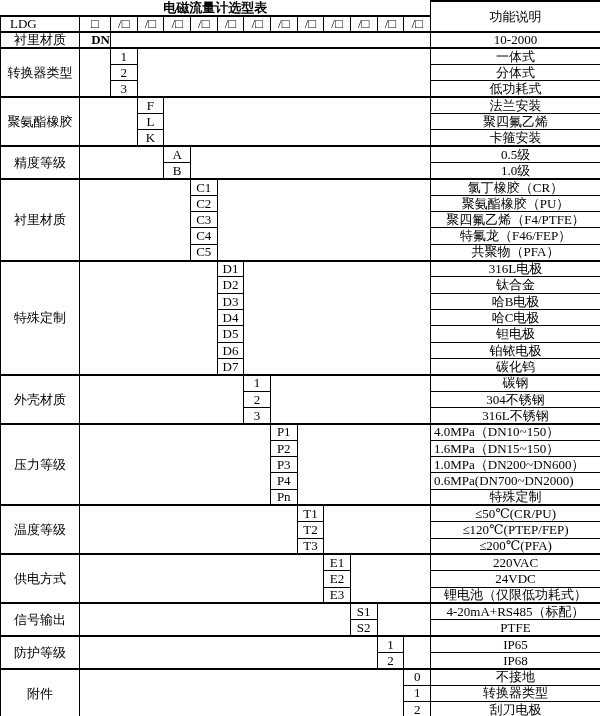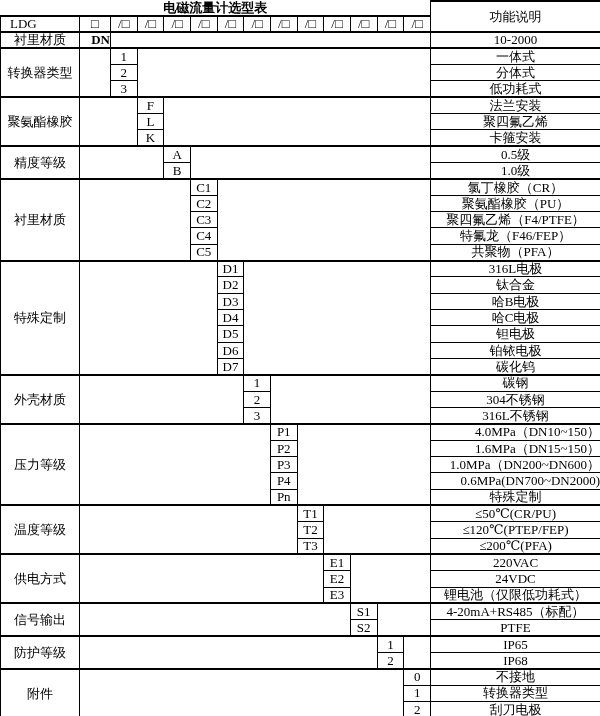--- a/index.html
+++ b/index.html
@@ -7,21 +7,21 @@
   table{border-collapse:collapse;table-layout:fixed;width:600px;
         font-family:"Liberation Serif","DejaVu Serif",serif;
         font-size:13px;color:#000;}
   td{border:1px solid #000;padding:0;text-align:center;vertical-align:middle;
      line-height:1.05;overflow:hidden;white-space:nowrap;}
   tr{height:16.34px;}
   tr.title-row{height:13px;}
   td.title-cell{border:none;font-weight:bold;}
   td.fn-header{font-weight:normal;border-top:2px solid #000;}
   tr.cat-start > td{border-top:2px solid #000;}
-  td.left-align{text-align:right;padding-left:3px;}
+  td.left-align{text-align:left;padding-left:3px;}
   td.ldg{text-align:left;padding-left:9px;}
   td.dn{text-align:right;padding-left:2px;font-weight:bold;}
 </style>
 </head>
 <body>
 
 <table>
   <colgroup>
     <col style="width:79px">
     <col style="width:31px">

